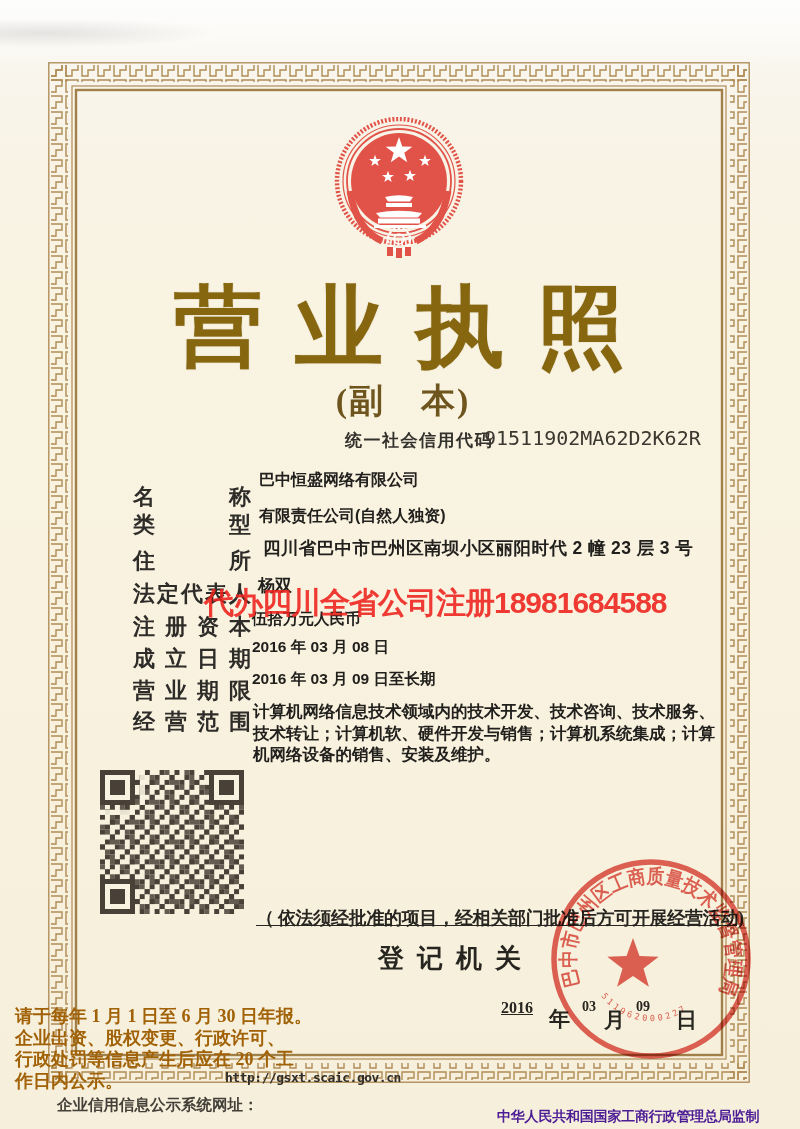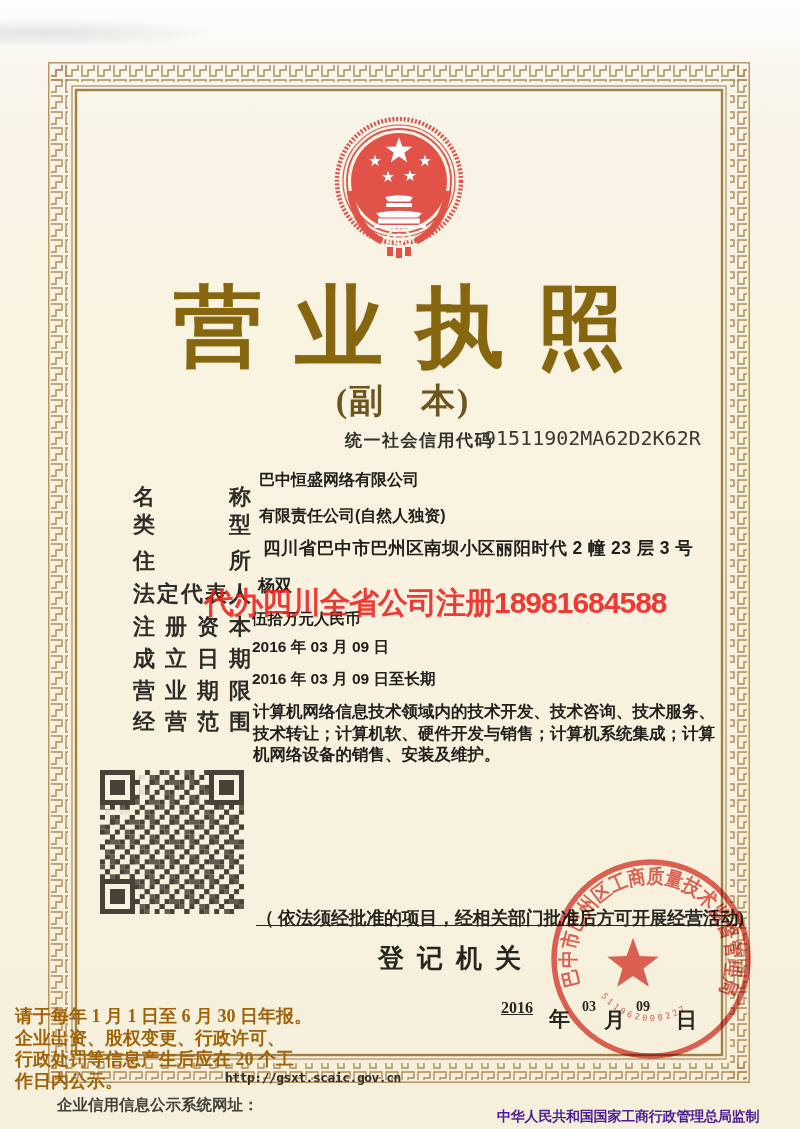--- a/index.html
+++ b/index.html
@@ -132,21 +132,21 @@
 <div class="fvalue" id="f0v">巴中恒盛网络有限公司</div>
 <span class="flabel" id="f1l">类型</span>
 <div class="fvalue" id="f1v">有限责任公司(自然人独资)</div>
 <span class="flabel" id="f2l">住所</span>
 <div class="fvalue" id="f2v">四川省巴中市巴州区南坝小区丽阳时代 2 幢 23 层 3 号</div>
 <span class="flabel" id="f3l">法定代表人</span>
 <div class="fvalue" id="f3v">杨双</div>
 <span class="flabel" id="f4l">注册资本</span>
 <div class="fvalue" id="f4v">伍拾万元人民币</div>
 <span class="flabel" id="f5l">成立日期</span>
-<div class="fvalue" id="f5v">2016 年 03 月 09 日</div>
+<div class="fvalue" id="f5v">2016 年 03 月 08 日</div>
 <span class="flabel" id="f6l">营业期限</span>
 <div class="fvalue" id="f6v">2016 年 03 月 09 日至长期</div>
 <span class="flabel" id="f7l">经营范围</span>
 <div class="fvalue" id="f7v">计算机网络信息技术领域内的技术开发、技术咨询、技术服务、技术转让；计算机软、硬件开发与销售；计算机系统集成；计算机网络设备的销售、安装及维护。</div>
 
 <div class="abs" id="watermark" style="color:#ed211c">代办四川全省公司注册18981684588</div>
 
 <svg class="abs" id="qr" viewBox="0 0 29 29" shape-rendering="crispEdges">
   <defs>
     <pattern id="qa" width="3" height="3" patternUnits="userSpaceOnUse">

